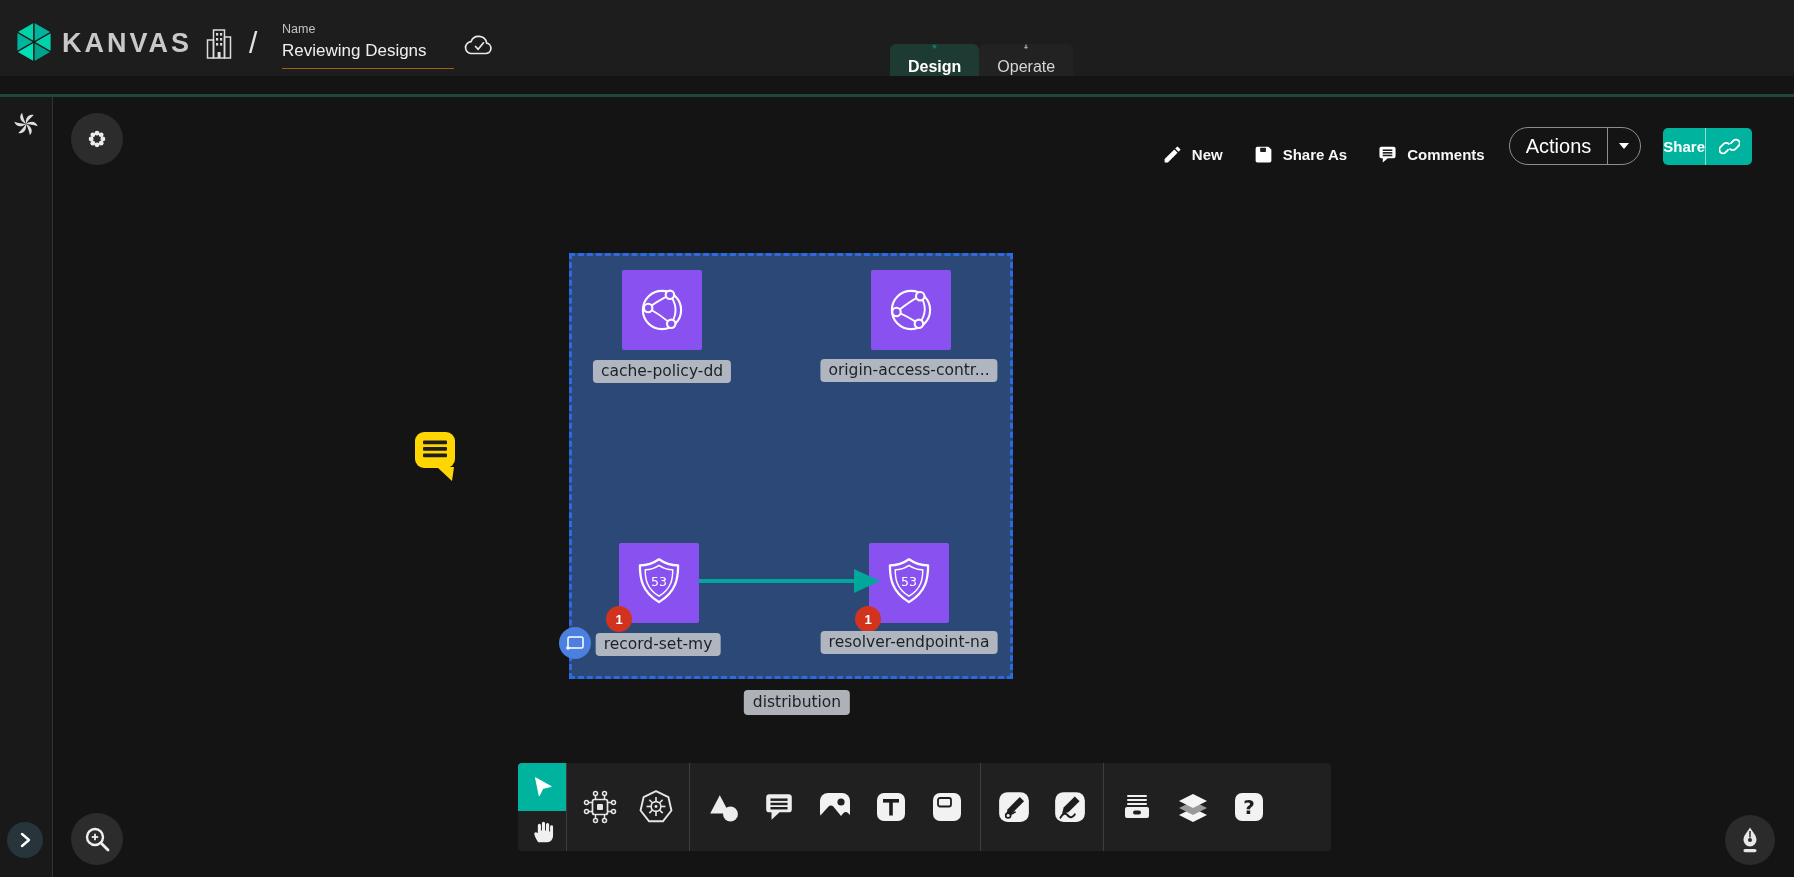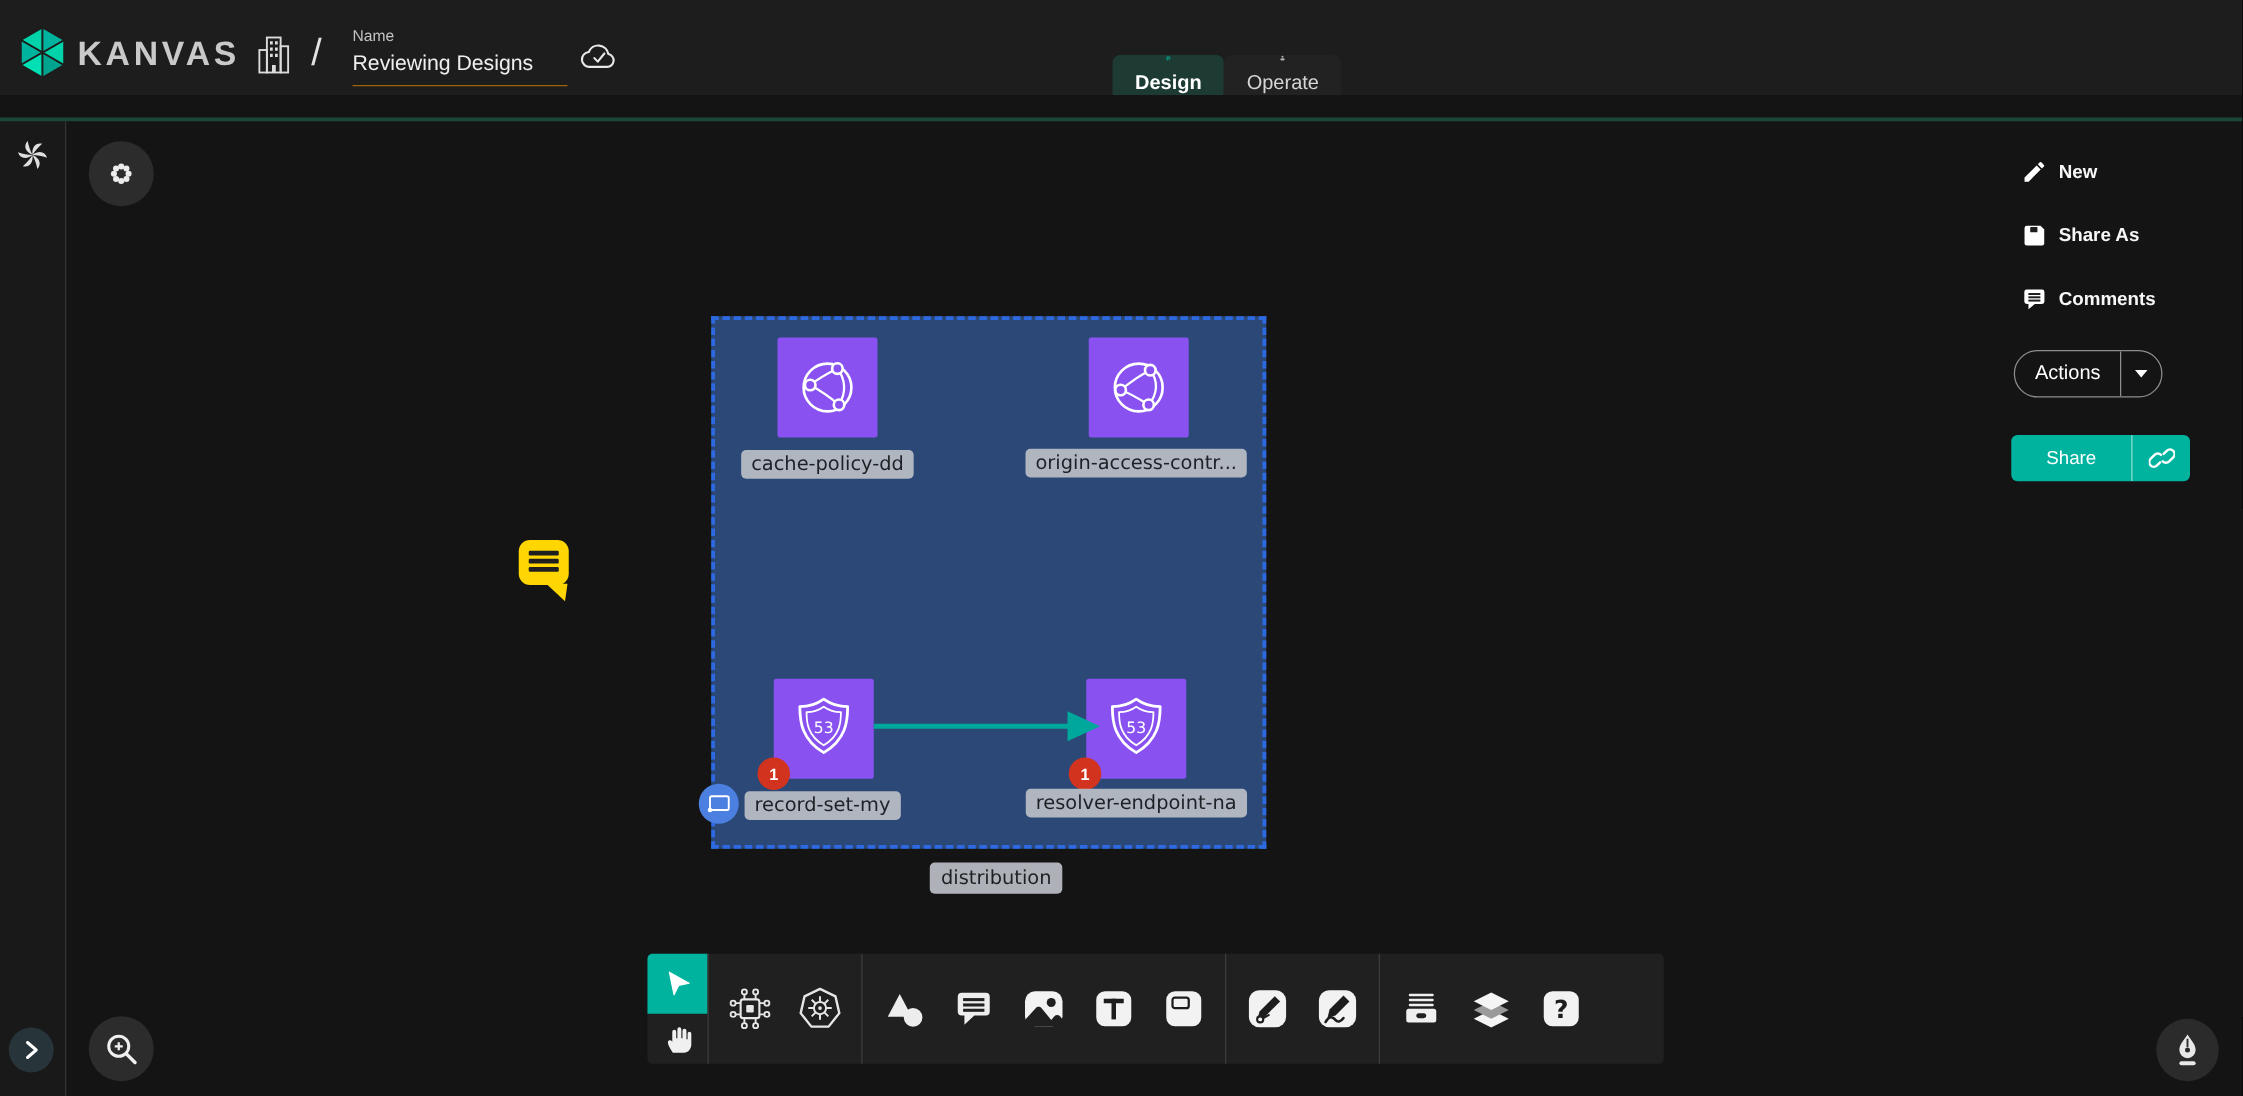--- a/index.html
+++ b/index.html
@@ -36,30 +36,30 @@
   .expand-btn { position:absolute; left:7px; top:725px; width:36px; height:36px; border-radius:50%;
                 background:#27343a; display:flex; align-items:center; justify-content:center; cursor:pointer; }
 
   
   .canvas { position:absolute; left:54px; top:97px; width:1740px; height:780px; background:#141414; }
 
   .flower-btn { position:absolute; left:17px; top:16px; width:52px; height:52px; border-radius:50%;
                 background:#2c2c2c; display:flex; align-items:center; justify-content:center; cursor:pointer; }
 
   
-  .action-bar { position:absolute; top:30px; right:42px; display:flex; align-items:flex-start; gap:30px;flex-direction:column; }
+  .action-bar { position:absolute; top:30px; right:42px; display:flex; align-items:flex-end; gap:30px; }
   .action-item { display:flex; align-items:center; gap:9px; color:#f7f7f7; font-size:15px; font-weight:600; cursor:pointer; }
   .actions-btn { display:flex; align-items:stretch; height:38px; border:1.2px solid #8d8d8d; border-radius:20px;
                  color:#fff; overflow:hidden; cursor:pointer; margin-left:-6px; }
-  .actions-label { display:flex; align-items:center; padding:0 16px; font-size:16px; }
+  .actions-label { display:flex; align-items:center; padding:0 16px; font-size:20px; }
   .actions-sep { width:1px; background:#8d8d8d; }
   .actions-caret { display:flex; align-items:center; justify-content:center; width:32px; cursor:pointer; }
   .share-btn { display:flex; align-items:stretch; height:37px; border-radius:5px; overflow:hidden;
                background:#00B39F; color:#fff; cursor:pointer; margin-left:-8px; }
-  .share-label { display:flex; align-items:center; padding:0 28px; font-size:15px; font-weight:400; }
+  .share-label { display:flex; align-items:center; padding:0 0; font-size:15px; font-weight:700; }
   .share-sep { width:1px; background:rgba(255,255,255,0.55); }
   .share-link { display:flex; align-items:center; justify-content:center; width:46px; cursor:pointer; }
 
   
   .selection-group { position:absolute; left:515px; top:156px; width:444px; height:426px;
                      background:#2B4877; border:3px dashed #2D6AE2; cursor:move; }
   .node { position:absolute; width:80px; height:80px; background:#8952F0; border-radius:2px;
           display:flex; align-items:center; justify-content:center; cursor:pointer; }
   .node-1 { left:50px;  top:14px;  }
   .node-2 { left:299px; top:14px;  }

